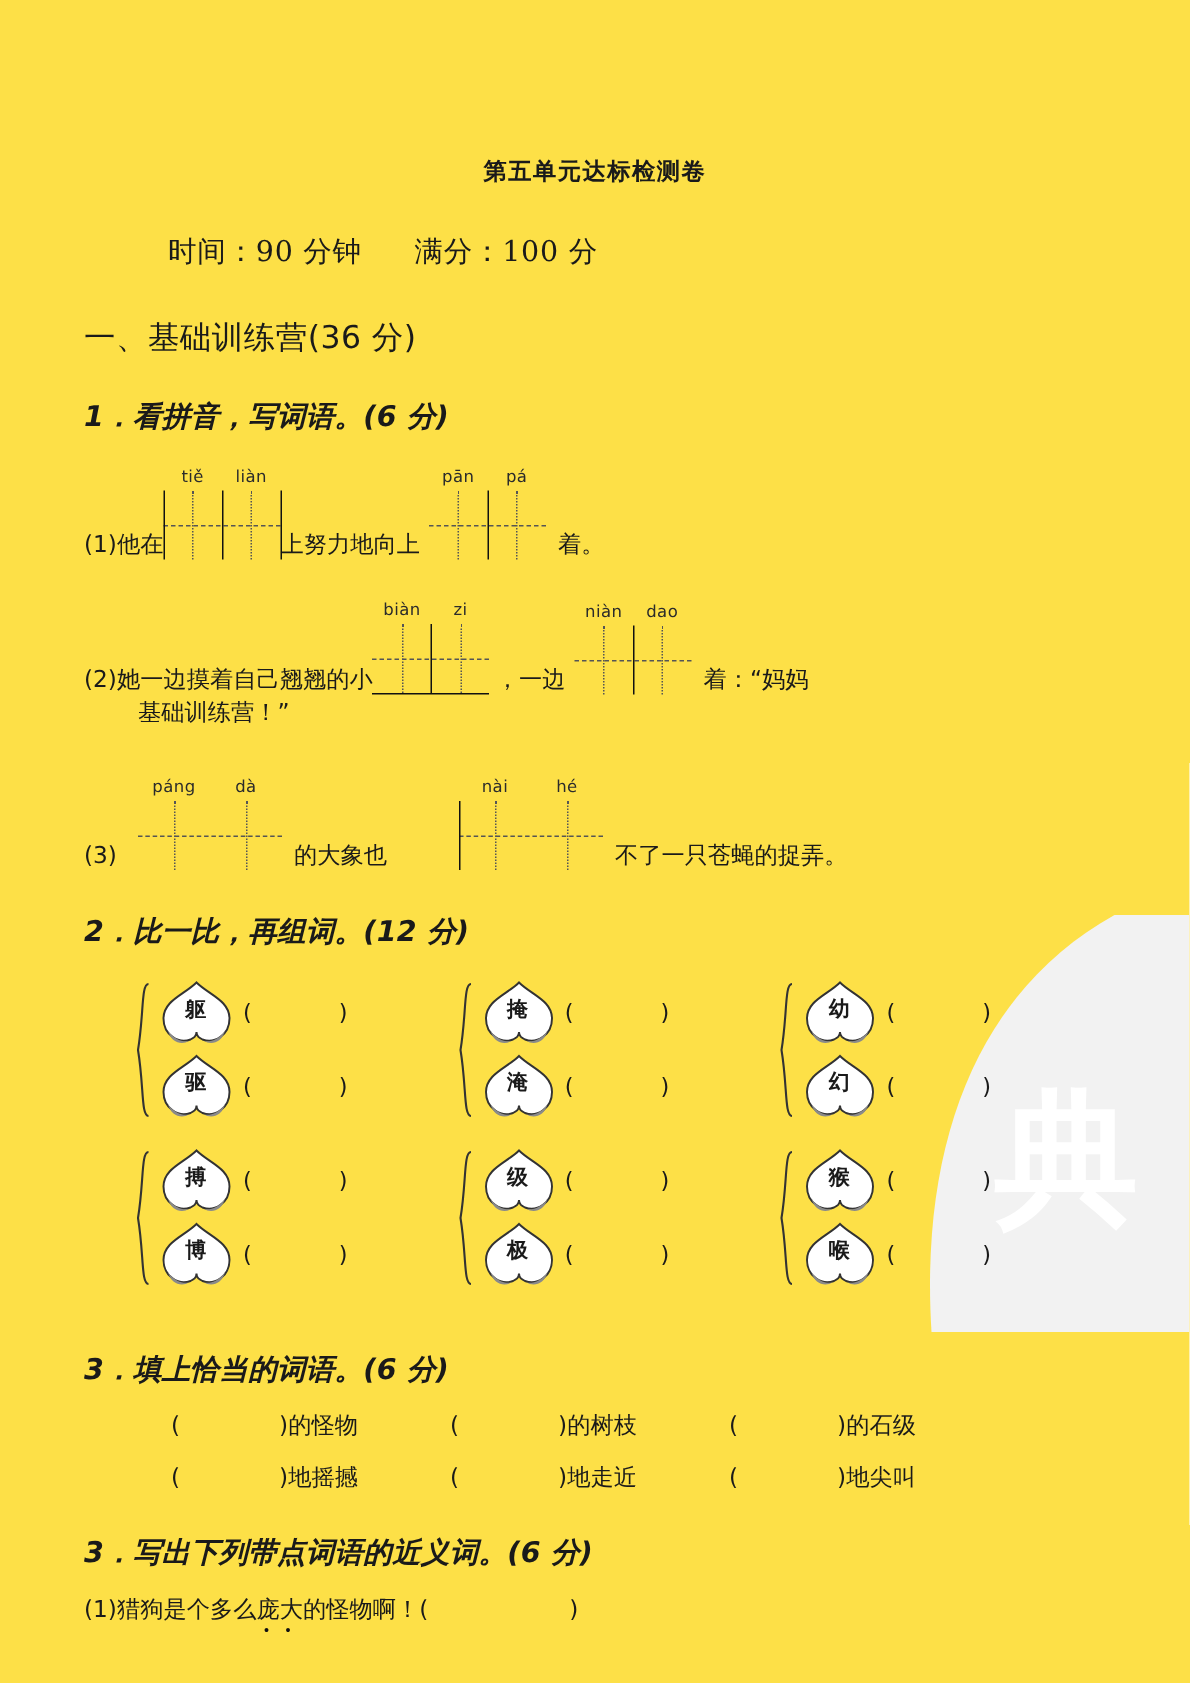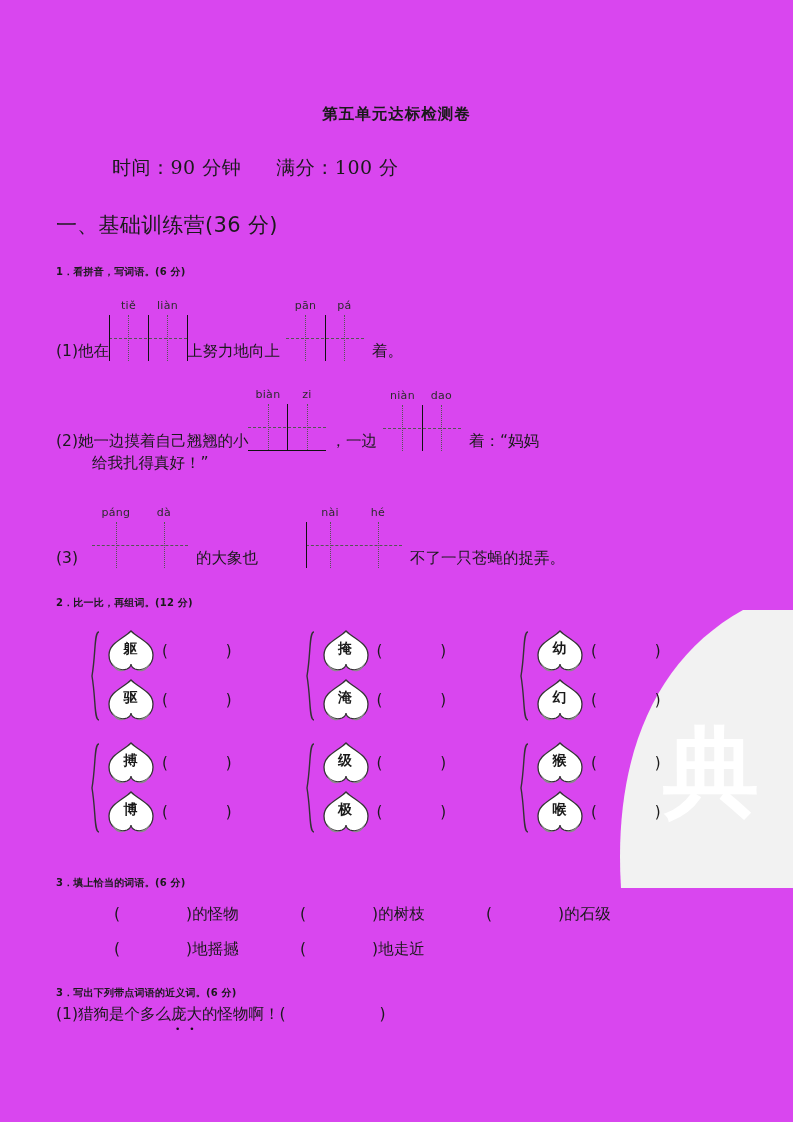--- a/index.html
+++ b/index.html
@@ -9,21 +9,21 @@
     background: #ffffff;
   }
   body {
     font-family: "DejaVu Sans", "Liberation Sans", sans-serif;
     color: #1a1a1a;
   }
   .page {
     position: relative;
     width: 793px;
     height: 1122px;
-    background: #d946ef;
+    background: #fde047;
     overflow: hidden;
   }
 
   
   .watermark {
     position: absolute;
     right: -10px;
     top: 600px;
     width: 260px;
     height: 300px;
@@ -57,24 +57,25 @@
   .exam-meta .gap { display: inline-block; width: 22px; }
 
   
   .section-heading {
     font-size: 21px;
     font-weight: 400;
     margin: 30px 0 0 0;
     letter-spacing: .3px;
   }
   .q-heading {
-    font-size: 10px;
+    font-size: 19px;
     font-weight: 700;
     margin: 26px 0 0 0;
     letter-spacing: .2px;
+    font-style: italic;
   }
 
   
   .q1-line {
     position: relative;
     height: 84px;
     font-size: 15.5px;
   }
   .q1-row {
     position: absolute;
@@ -200,21 +201,21 @@
 
   
   .q3-rows { margin: 14px 0 0 58px; font-size: 15.5px; }
   .q3-row { display: flex; margin-bottom: 14px; }
   .q3-item { width: 186px; white-space: nowrap; }
   .q3-item .blank { display: inline-block; width: 66px; }
 
   
   .q4-line {
     font-size: 15.5px;
-    margin-top: 4px;
+    margin-top: 15px;
     white-space: nowrap;
   }
   .dotted-word {
     position: relative;
     display: inline-block;
   }
   .dotted-word::after {
     content: "••";
     position: absolute;
     left: 0;
@@ -324,21 +325,21 @@
               <span class="cell"></span>
             <span class="hmid"></span>
             <span class="vline" style="left:50%;"></span>
           </span>
         </span>
 
         <span class="sent-text" style="margin-left:8px;">着：“妈妈</span>
       </div>
     </div>
 
-    <div style="font-size:15.5px;margin:0 0 0 36px;">给我扎得真好！”</div>
+    <div style="font-size:15.5px;margin:0 0 0 36px;">基础训练营！”</div>
 
     <div class="q1-line" style="height:86px;margin-top:10px;">
       <div class="q1-row">
         <span class="sent-text">(3)</span>
 
         <span class="writebox" style="width:96px;margin-left:14px;">
           <span class="pinyin-row">
             <span>páng</span>
             <span>dà</span>
           </span>
@@ -551,20 +552,21 @@
 
     <div class="q3-rows">
       <div class="q3-row">
         <span class="q3-item">(<span class="blank"></span>)<span>的怪物</span></span>
         <span class="q3-item">(<span class="blank"></span>)<span>的树枝</span></span>
         <span class="q3-item">(<span class="blank"></span>)<span>的石级</span></span>
       </div>
       <div class="q3-row">
         <span class="q3-item">(<span class="blank"></span>)<span>地摇撼</span></span>
         <span class="q3-item">(<span class="blank"></span>)<span>地走近</span></span>
+        <span class="q3-item">(<span class="blank"></span>)<span>地尖叫</span></span>
       </div>
     </div>
 
     <div class="q-heading">3．写出下列带点词语的近义词。(6 分)</div>
 
     <div class="q4-line">
       <span>(1)</span><span>猎狗是个多么</span><span class="dotted-word">庞大</span><span>的怪物啊！</span><span class="blank-paren">(<span class="sp"></span>)</span>
     </div>
 
   </div>

